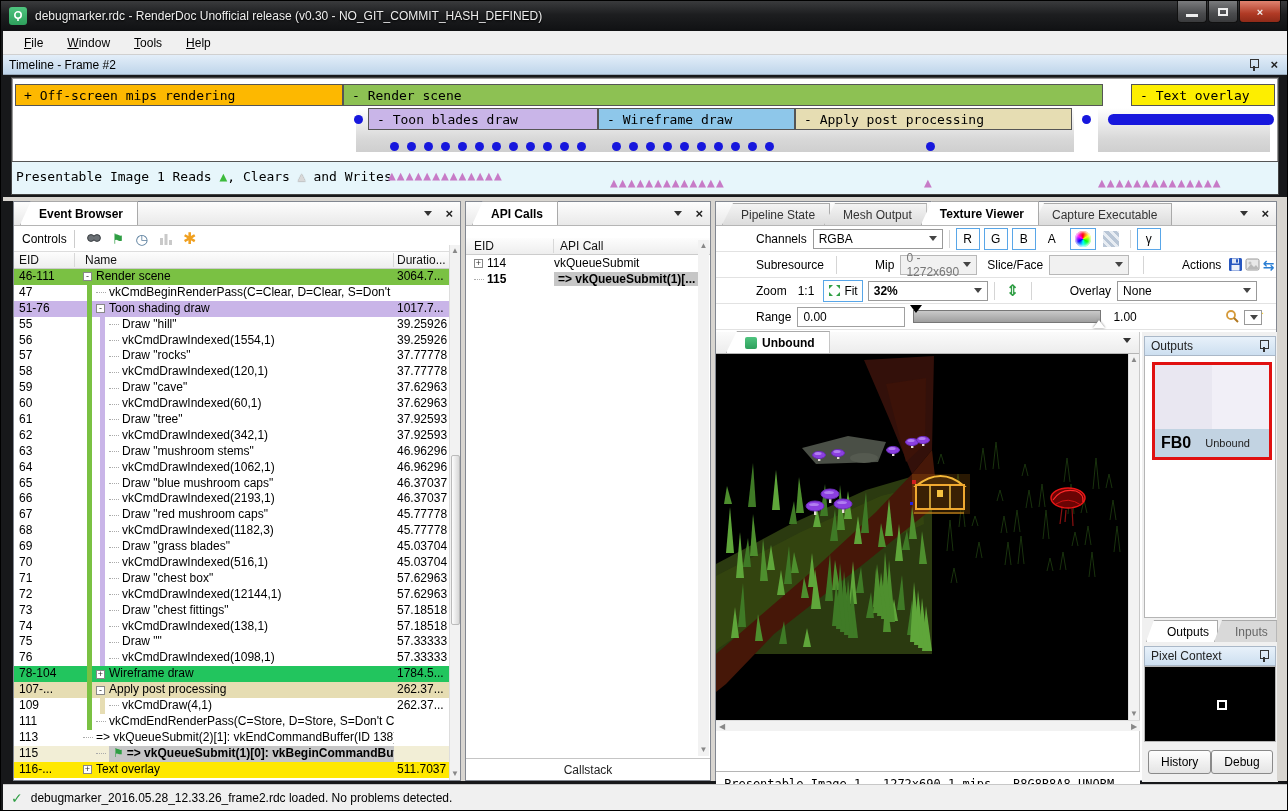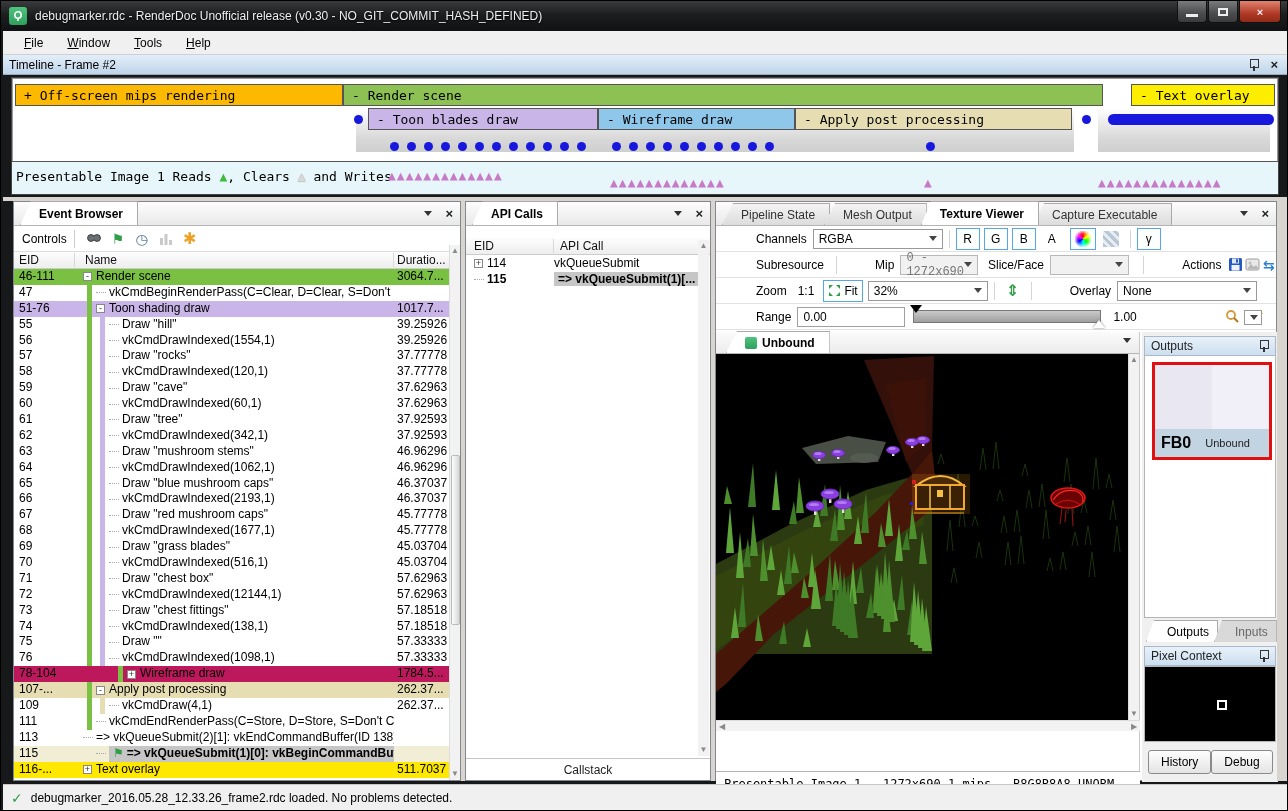--- a/index.html
+++ b/index.html
@@ -60,21 +60,21 @@
   .eb-rows { position:relative; overflow:hidden; }
   .eb-row { display:flex; height:15.9px; line-height:15.9px; font-size:12px; white-space:nowrap; }
   .eb-eid { width:61px; padding-left:5px; flex:none; }
   .eb-name { flex:1; display:flex; align-items:center; overflow:hidden; padding-left:8px; position:relative; }
   .eb-dur { width:66px; flex:none; padding-left:3px; overflow:hidden; }
   .guide { width:13px; height:100%; flex:none; display:flex; justify-content:center; }
   .guide i { width:5px; height:100%; }
   .g-green i { background:#7ac143; } .g-purple i { background:#c9b5e8; } .g-tan i { background:#e6ddb3; } .g-none i { background:transparent; }
   .expander { width:9px; height:9px; border:1px solid #888; background:#fff; font-size:9px; line-height:7px; text-align:center; margin-right:4px; flex:none; color:#333; }
   .dashlead { width:10px; border-top:1px dotted #aaa; margin-right:3px; flex:none; }
-  .bg-green { background:#7ac143; } .bg-purple { background:#c9b5e8; } .bg-blue { background:#be185d;gap:31px; } .bg-tan { background:#e6ddb3; } .bg-yellow { background:#ffe800; } .bg-current { background:#f2eed6; }
+  .bg-green { background:#7ac143; } .bg-purple { background:#c9b5e8; } .bg-blue { background:#22c55e; } .bg-tan { background:#e6ddb3; } .bg-yellow { background:#ffe800; } .bg-current { background:#f2eed6; }
   .sel-chip { background:#c6c6c6; font-weight:bold; padding:0 4px; }
   .flag-g { color:#2f9e44; margin-right:3px; font-size:12px; }
 
   .vscroll { position:absolute; width:11px; background:#f2f2f2; border-left:1px solid #ddd; }
   .vscroll .arr { position:absolute; left:0; width:100%; height:12px; color:#888; font-size:8px; text-align:center; line-height:12px; }
   .vscroll .thumb { position:absolute; left:1px; width:9px; background:linear-gradient(90deg,#fdfdfd,#d8d8d8); border:1px solid #bbb; border-radius:2px; }
 
   
   .api-row { display:flex; height:16px; line-height:16px; font-size:12px; }
   .api-eid { width:88px; flex:none; display:flex; align-items:center; padding-left:8px; }
@@ -448,21 +448,21 @@
         <div class="eb-row">
     <span class="eb-eid">68</span>
     <span class="eb-name">
             <span class="guide g-green">
               <i></i>
             </span>
             <span class="guide g-purple">
               <i></i>
             </span>
             <span class="dashlead"></span>
-            <span>vkCmdDrawIndexed(1677,1)</span>
+            <span>vkCmdDrawIndexed(1182,3)</span>
           </span>
     <span class="eb-dur">45.77778</span>
   </div>
         <div class="eb-row">
     <span class="eb-eid">69</span>
     <span class="eb-name">
             <span class="guide g-green">
               <i></i>
             </span>
             <span class="guide g-purple">
@@ -723,21 +723,21 @@
           <span class="checker"></span>
         </div>
       <span class="vsep"></span>
       <div class="btn on">γ</div>
     </div>
 
     <div class="tv-row">
       <span class="lbl">Subresource</span>
       <span class="vsep"></span>
       <span class="lbl">Mip</span>
-      <div class="combo dis" style="width:125px;font-family:Liberation Mono, monospace;">
+      <div class="combo dis" style="width:125px;">
           <span>0 - 1272x690</span>
           <span class="ca"></span>
         </div>
       <span class="lbl" style="margin-left:10px;">Slice/Face</span>
       <div class="combo dis" style="width:130px;">
           <span></span>
           <span class="ca"></span>
         </div>
       <span class="vsep" style="margin-left:14px;"></span>
       <span class="lbl">Actions</span>
@@ -761,21 +761,21 @@
 
     <div class="tv-row">
       <span class="lbl">Zoom</span>
       <div class="btn">1:1</div>
       <div class="btn on" style="margin-left:4px;">
         <svg width="13" height="13" viewBox="0 0 13 13" style="margin-right:3px;">
             <path d="M1 1 L5 1 L1 5 Z M12 1 L12 5 L8 1 Z M1 12 L1 8 L5 12 Z M12 12 L8 12 L12 8 Z" fill="#2f9e44"></path>
           </svg>
         <span>Fit</span>
       </div>
-      <div class="combo" style="width:120px; margin-left:5px;">
+      <div class="combo" style="width:120px; margin-left:5px;font-weight:bold;">
           <span>32%</span>
           <span class="ca"></span>
         </div>
       <span class="vsep"></span>
       <span class="tool-ic" style="color:#2f9e44; font-size:16px; font-weight:bold;">⇕</span>
       <span class="vsep"></span>
       <span class="lbl">Overlay</span>
       <div class="combo" style="width:140px;">
           <span>None</span>
           <span class="ca"></span>

